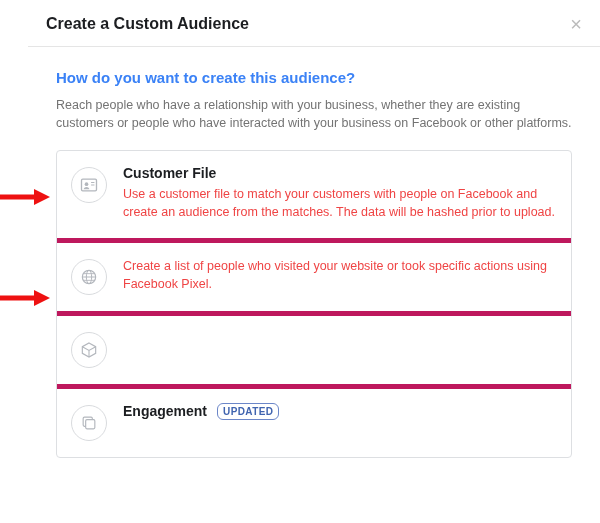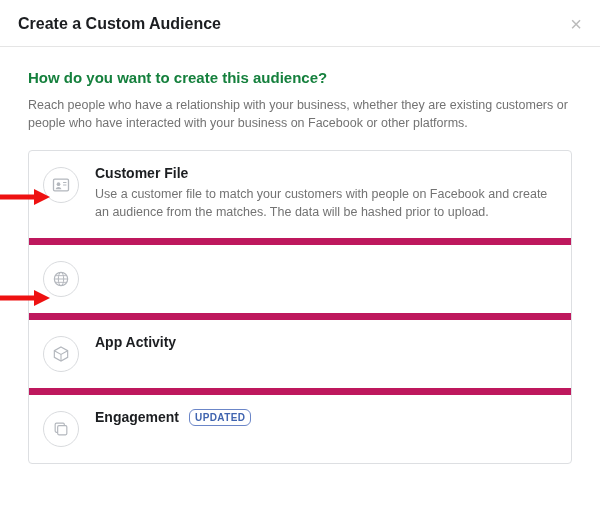--- a/index.html
+++ b/index.html
@@ -1,32 +1,32 @@
 <!DOCTYPE html>
 <html><head>
 <meta charset="utf-8">
 <style>
   * { box-sizing: border-box; margin: 0; padding: 0; }
   html, body { width: 600px; height: 523px; font-family: -apple-system, BlinkMacSystemFont, "Segoe UI", Helvetica, Arial, sans-serif; background: #fff; color: #1c1e21; overflow: hidden; }
-  .dialog { width: 600px; height: 511px; background: #fff; display: flex; flex-direction: column; }
+  .dialog { width: 600px; height: 511px; background: #fff; display: flex; flex-direction: column; padding-left: 28px; }
   .header { display: flex; align-items: center; justify-content: space-between; padding: 14px 18px 12px 18px; border-bottom: 1px solid #e5e5e5; }
   .header h1 { font-size: 16px; font-weight: 700; color: #1c1e21; }
   .close { font-size: 20px; color: #bbb; cursor: pointer; line-height: 1; }
   .body { padding: 22px 28px 0 28px; }
-  .subtitle { font-size: 15px; font-weight: 700; color: #15803d; margin-bottom: 10px; }
+  .subtitle { font-size: 15px; font-weight: 700; color: #3b82f6; margin-bottom: 10px; }
   .helptext { font-size: 12.5px; color: #737373; line-height: 1.45; margin-bottom: 18px; }
   .options { border: 1px solid #dddfe2; border-radius: 4px; overflow: hidden; }
-  .option { display: flex; padding: 14px 16px 16px 14px; border-bottom: 7px solid #be185d; cursor: pointer; position: relative; }
+  .option { display: flex; padding: 14px 16px 16px 14px; border-bottom: 5px solid #be185d; cursor: pointer; position: relative; }
   .option:last-child { border-bottom: none; justify-content: space-between; }
   .icon-col { flex: 0 0 52px; display: flex; align-items: flex-start; padding-top: 2px; }
   .icon-circle { width: 36px; height: 36px; border-radius: 50%; border: 1.5px solid #d9dbde; display: flex; align-items: center; justify-content: center; }
   .icon-circle svg { width: 20px; height: 20px; fill: #b3b7bd; stroke: #b3b7bd; }
   .text-col { flex: 1; }
   .opt-title { font-size: 14px; font-weight: 700; color: #1c1e21; margin-bottom: 4px; display: flex; align-items: center; gap: 10px; }
-  .opt-desc { font-size: 12.5px; color: #737373; line-height: 1.45; }
+  .opt-desc { font-size: 12.5px; color: #ef4444; line-height: 1.45; }
   .badge { display: inline-block; border: 1px solid #6b86c8; color: #4064af; font-size: 10px; font-weight: 700; letter-spacing: 0.4px; padding: 1px 5px; border-radius: 6px; line-height: 1.3; }
   .arrow { position: absolute; width: 54px; height: 18px; }
   .arrow svg { width: 54px; height: 18px; }
   .arrow-1 { top: 188px; left: -4px; }
   .arrow-2 { top: 289px; left: -4px; }
 </style>
 </head>
 <body>
 
 <div class="dialog">
@@ -67,36 +67,34 @@
           <div class="icon-circle">
             <svg viewBox="0 0 24 24">
                 <circle cx="12" cy="12" r="8" fill="none" stroke-width="1.4"></circle>
                 <ellipse cx="12" cy="12" rx="3.2" ry="8" fill="none" stroke-width="1.2"></ellipse>
                 <line x1="4" y1="12" x2="20" y2="12" stroke-width="1.2"></line>
                 <path d="M5.5 8h13M5.5 16h13" stroke-width="1.1" fill="none"></path>
               </svg>
           </div>
         </div>
         <div class="text-col">
+          <div class="opt-desc">Create a list of people who visited your website or took specific actions using Facebook Pixel.</div>
         </div>
       </div>
 
       <div class="option">
         <div class="icon-col">
           <div class="icon-circle">
             <svg viewBox="0 0 24 24">
                 <path d="M12 3.5 20 8v8l-8 4.5L4 16V8z" fill="none" stroke-width="1.4"></path>
                 <path d="M4 8l8 4.5L20 8M12 12.5V20.5" fill="none" stroke-width="1.3"></path>
               </svg>
           </div>
         </div>
         <div class="text-col">
-          <div class="opt-title">
-              <span>App Activity</span>
-            </div>
         </div>
       </div>
 
       <div class="option">
         <div class="icon-col">
           <div class="icon-circle">
             <svg viewBox="0 0 24 24">
                 <rect x="5" y="5" width="11" height="11" rx="1.5" fill="none" stroke-width="1.4"></rect>
                 <rect x="8" y="8" width="11" height="11" rx="1.5" fill="#fff" stroke-width="1.4"></rect>
               </svg>

